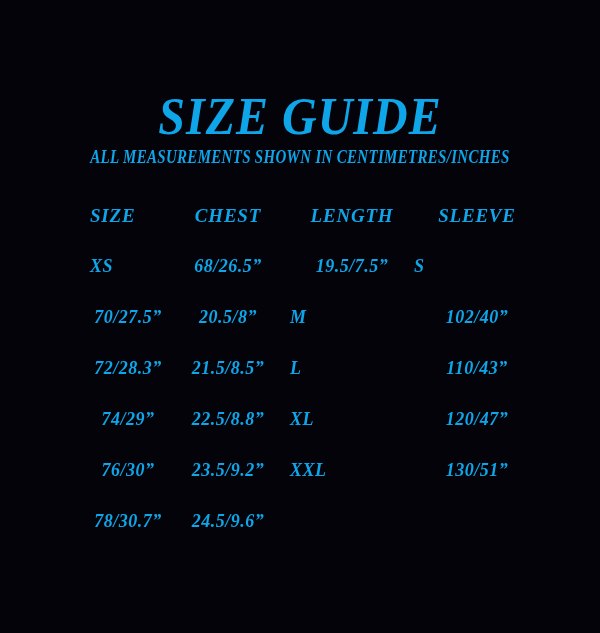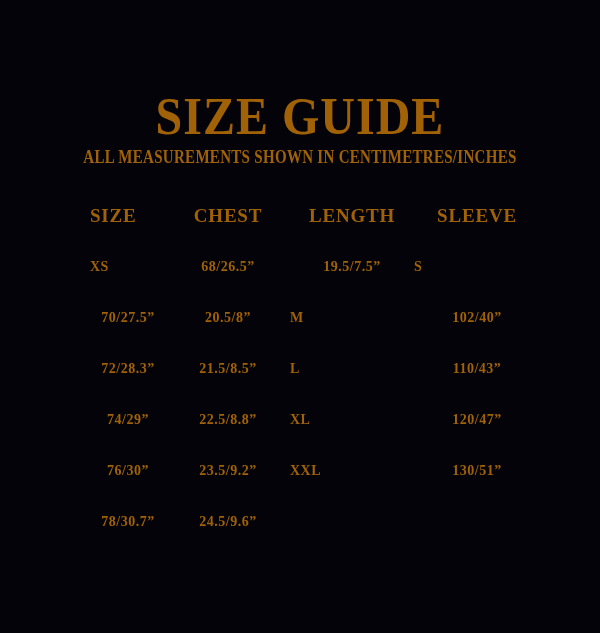--- a/index.html
+++ b/index.html
@@ -48,37 +48,37 @@
     position: absolute;
     top: 190px;
     left: 90px;
     display: grid;
     grid-template-columns: 76px 124px 124px 126px;
     grid-auto-rows: 51px;
     align-items: center;
   }
   .cell {
     font-weight: bold;
-    font-size: 14px;
+    font-size: 18px;
     letter-spacing: 0.5px;
     text-align: center;
     white-space: nowrap;
   }
   .cell.first {
     text-align: left;
   }
   .cell.header {
     font-size: 19px;
     letter-spacing: 0.8px;
   }
 </style>
 </head>
 <body>
 
-<div class="page" style="background: rgb(3, 3, 9); color: #a16207;">
+<div class="page" style="background: rgb(3, 3, 9); color: #0ea5e9; font-style: italic;">
 
   <div class="title">SIZE GUIDE</div>
 
   <div class="subtitle">ALL MEASUREMENTS SHOWN IN CENTIMETRES/INCHES</div>
 
   <div class="size-table">
 
     <div class="cell first header">SIZE</div>
     <div class="cell header">CHEST</div>
     <div class="cell header">LENGTH</div>

